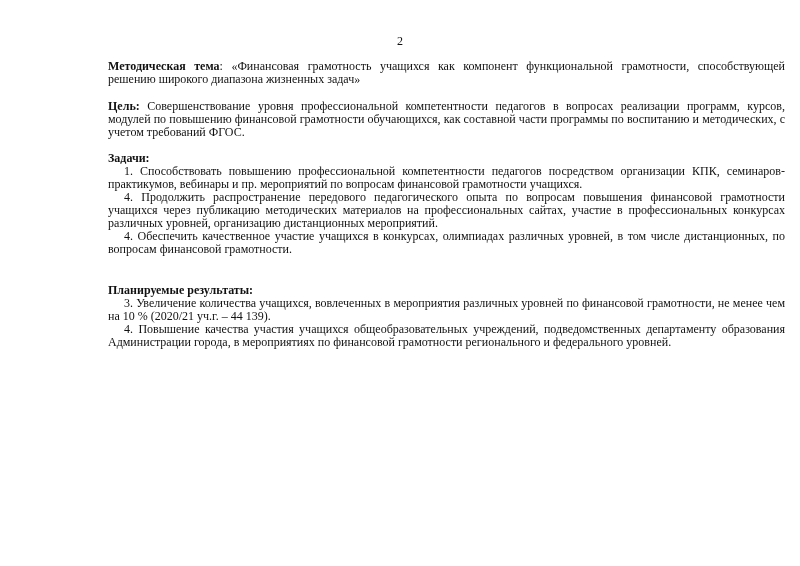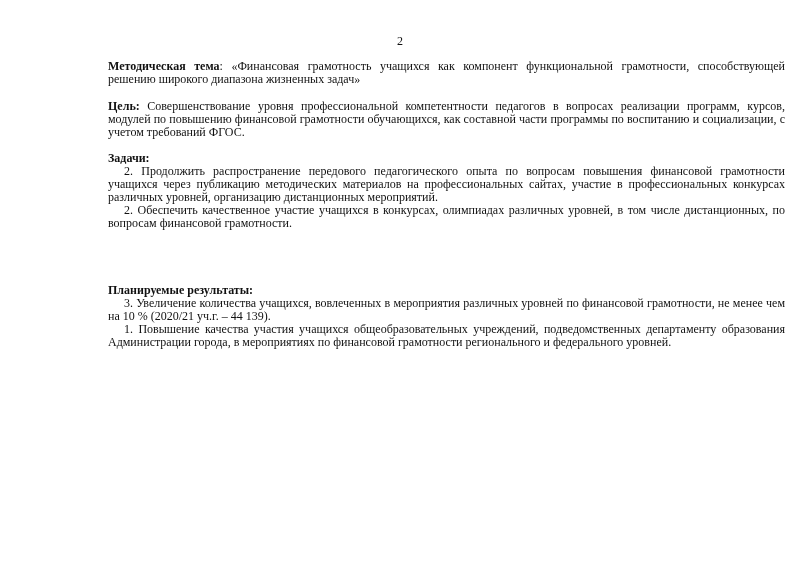--- a/index.html
+++ b/index.html
@@ -13,26 +13,27 @@
 </head>
 <body>
 
 <div class="page-num">2</div>
 
 <div class="block" style="top:60px;">
   <span class="b">Методическая тема</span><span>: «Финансовая грамотность учащихся как компонент функциональной грамотности, способствующей решению широкого диапазона жизненных задач»</span>
 </div>
 
 <div class="block" style="top:100px;">
-  <span class="b">Цель:</span><span> Совершенствование уровня профессиональной компетентности педагогов в вопросах реализации программ, курсов, модулей по повышению финансовой грамотности обучающихся, как составной части программы по воспитанию и социализации, с учетом требований ФГОС.</span>
+  <span class="b">Цель:</span><span> Совершенствование уровня профессиональной компетентности педагогов в вопросах реализации программ, курсов, модулей по повышению финансовой грамотности обучающихся, как составной части программы по воспитанию и методических, с учетом требований ФГОС.</span>
 </div>
 
 <div class="block" style="top:152px;font-family:Liberation Serif, serif;">
   <div class="b">Задачи:</div>
-  <div class="item">2. Продолжить распространение передового педагогического опыта по вопросам повышения финансовой грамотности учащихся через публикацию методических материалов на профессиональных сайтах, участие в профессиональных конкурсах различных уровней, организацию дистанционных мероприятий.</div>
-  <div class="item">2. Обеспечить качественное участие учащихся в конкурсах, олимпиадах различных уровней, в том числе дистанционных,  по вопросам финансовой грамотности.</div>
+  <div class="item">1. Способствовать повышению профессиональной компетентности педагогов посредством организации КПК, семинаров-практикумов, вебинары и пр. мероприятий по вопросам финансовой грамотности учащихся.</div>
+  <div class="item">4. Продолжить распространение передового педагогического опыта по вопросам повышения финансовой грамотности учащихся через публикацию методических материалов на профессиональных сайтах, участие в профессиональных конкурсах различных уровней, организацию дистанционных мероприятий.</div>
+  <div class="item">4. Обеспечить качественное участие учащихся в конкурсах, олимпиадах различных уровней, в том числе дистанционных,  по вопросам финансовой грамотности.</div>
 </div>
 
 <div class="block" style="top:284px;">
   <div class="b">Планируемые результаты:</div>
   <div class="item">3.  Увеличение количества учащихся, вовлеченных в мероприятия различных уровней по финансовой грамотности, не менее чем на 10 % (2020/21 уч.г. – 44 139).</div>
-  <div class="item">1. Повышение качества участия учащихся общеобразовательных учреждений, подведомственных департаменту образования Администрации города, в мероприятиях по финансовой грамотности регионального и федерального уровней.</div>
+  <div class="item">4. Повышение качества участия учащихся общеобразовательных учреждений, подведомственных департаменту образования Администрации города, в мероприятиях по финансовой грамотности регионального и федерального уровней.</div>
 </div>
 
 </body></html>

